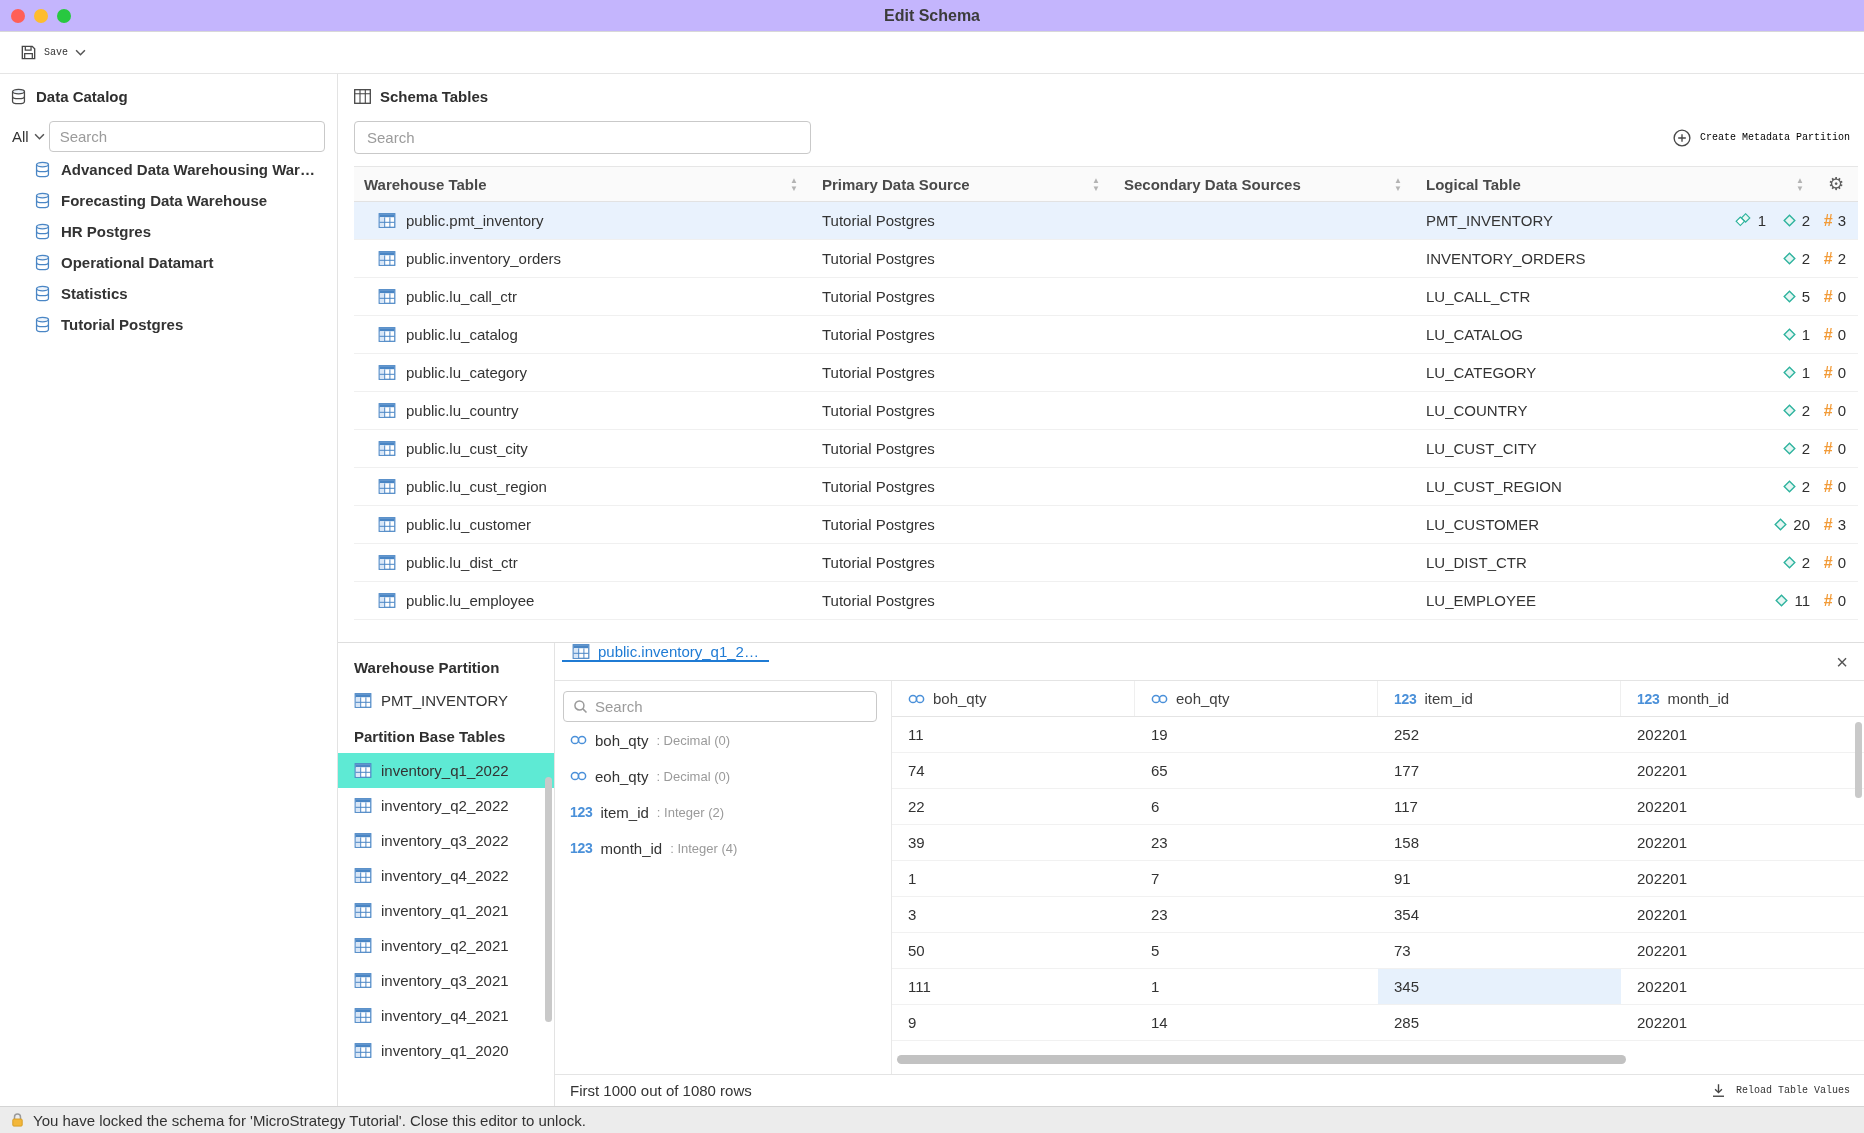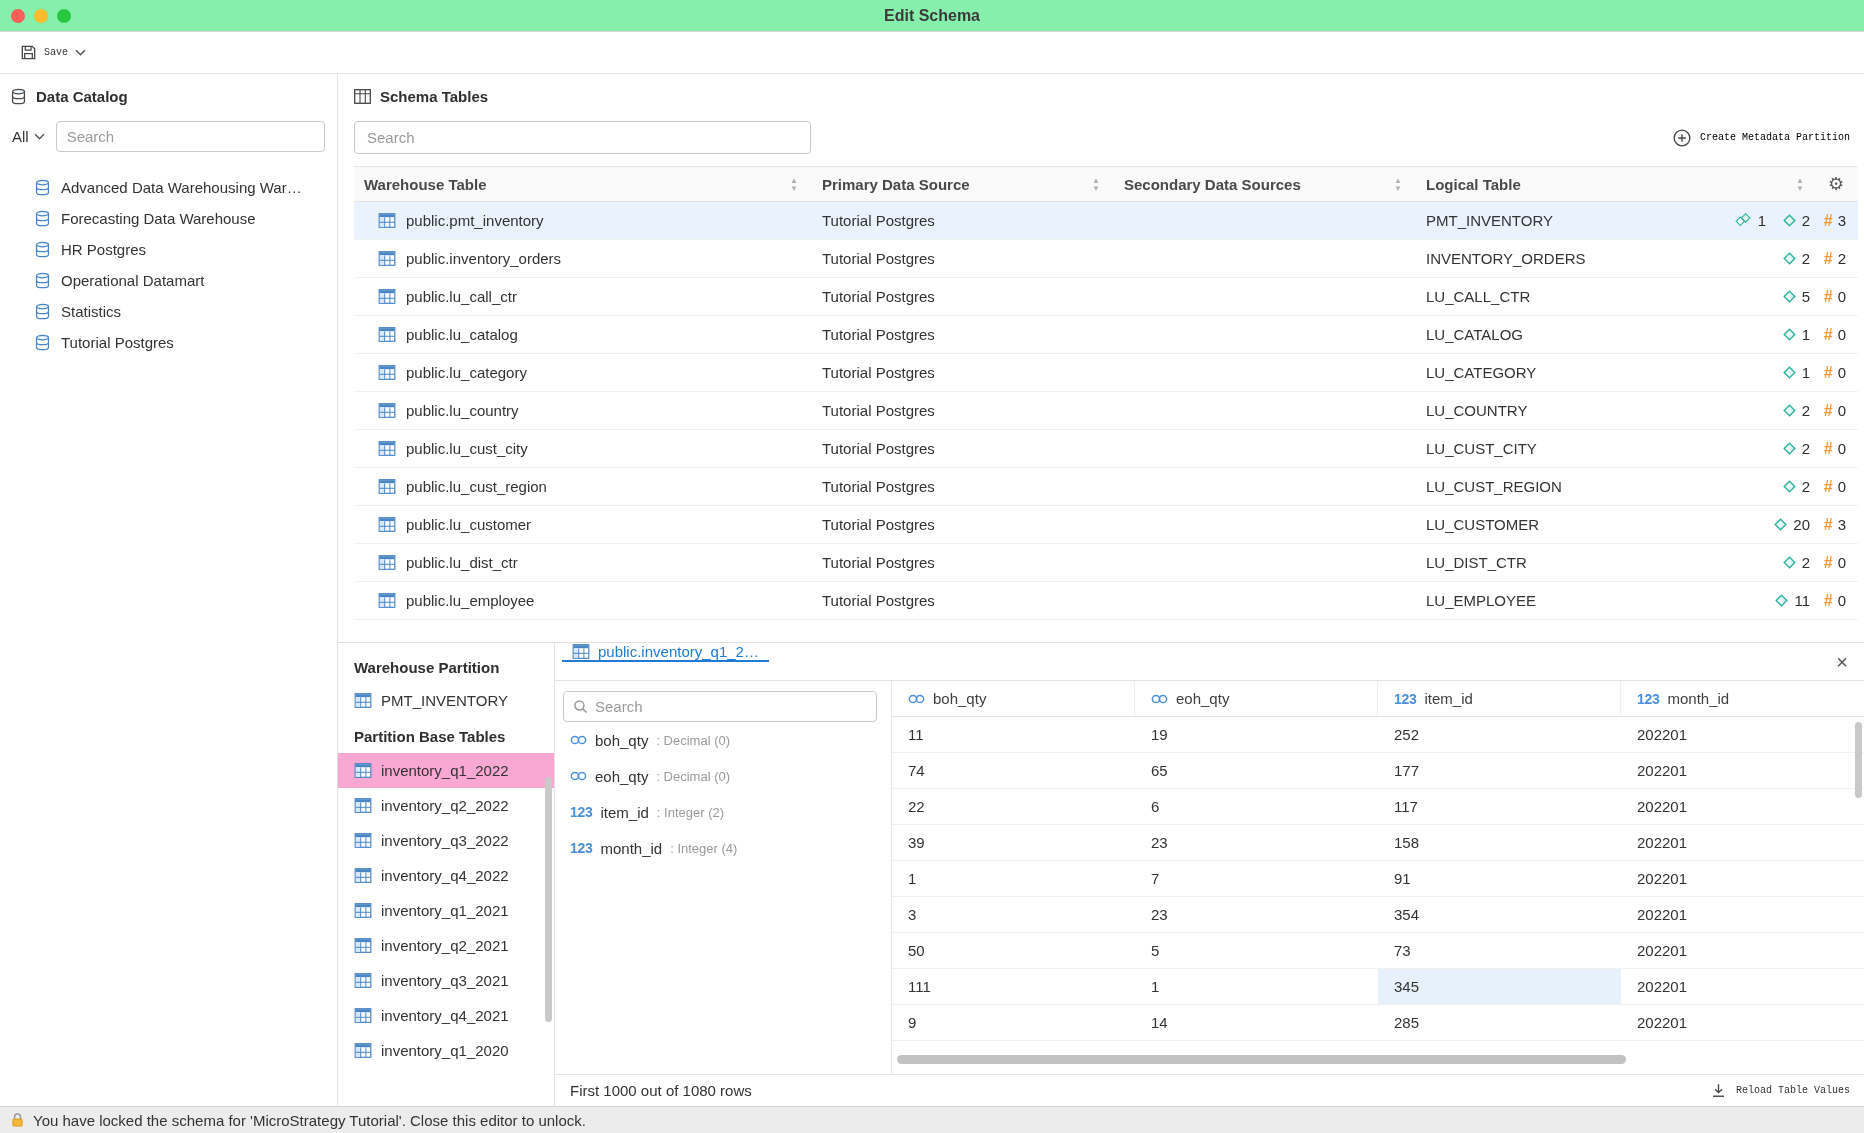--- a/index.html
+++ b/index.html
@@ -9,42 +9,42 @@
     font-size: 15px; color:#333; background:#fff; overflow:hidden;
   }
   button { font-family: Liberation Mono, monospace; background:none; border:none; cursor:pointer; font-size:10px; color:#333; }
   input { font-family: inherit; font-size:15px; color:#333; }
   input::placeholder { color:#9b9b9b; }
   i { font-style:normal; }
 
   .app { width:1864px; height:1133px; display:flex; flex-direction:column; }
 
   
-  .titlebar { height:32px; background:#86efac; border-bottom:1px solid #d8d8d8; display:flex; align-items:center; position:relative; flex:0 0 auto; }
+  .titlebar { height:32px; background:#c4b5fd; border-bottom:1px solid #d8d8d8; display:flex; align-items:center; position:relative; flex:0 0 auto; }
   .traffic { display:flex; gap:9px; padding-left:11px; z-index:2; }
   .light { width:14px; height:14px; border-radius:50%; display:inline-block; cursor:pointer; }
   .light.red { background:#ff5f57; }
   .light.yellow { background:#febc2e; }
   .light.green { background:#28c840; }
   .win-title { position:absolute; left:0; right:0; text-align:center; font-weight:700; font-size:16px; color:#3b3b3b; pointer-events:none; }
 
   
   .toolbar { height:42px; border-bottom:1px solid #e5e5e5; display:flex; align-items:center; padding-left:12px; flex:0 0 auto; }
   .save-btn { display:flex; align-items:center; gap:7px; padding:4px 8px; }
 
   
   .body { flex:1 1 auto; display:flex; min-height:0; }
 
   
   .sidebar { width:338px; flex:0 0 auto; border-right:1px solid #e3e3e3; padding-top:14px; overflow:hidden; }
   .catalog-header { display:flex; align-items:center; gap:9px; padding-left:10px; font-weight:700; font-size:15px; color:#2f2f2f; }
-  .filter-row { display:flex; align-items:center; gap:11px; padding:16px 12px 0 12px; }
+  .filter-row { display:flex; align-items:center; gap:4px; padding:16px 12px 0 12px; }
   .all-dd { display:flex; align-items:center; gap:5px; cursor:pointer; color:#333; }
   .filter-row input { flex:1; height:31px; border:1px solid #c9c9c9; border-radius:4px; padding:0 10px; min-width:0; }
-  .src-list { margin-top:20px; }
+  .src-list { margin-top:2px;font-weight:bold; }
   .src-item { display:flex; align-items:center; gap:10px; height:31px; padding-left:34px; cursor:pointer; }
   .src-item span { white-space:nowrap; overflow:hidden; text-overflow:ellipsis; }
 
   
   .main { flex:1 1 auto; display:flex; flex-direction:column; min-width:0; }
   .schema-panel { height:569px; flex:0 0 auto; border-bottom:1px solid #dedede; padding:14px 6px 0 16px; display:flex; flex-direction:column; overflow:hidden; }
   .panel-title { display:flex; align-items:center; gap:9px; font-weight:700; font-size:15px; color:#2f2f2f; }
   .search-row { display:flex; align-items:center; margin:16px 0 12px 0; }
   .search-row input { width:457px; height:33px; border:1px solid #c9c9c9; border-radius:4px; padding:0 12px; }
   .create-btn { margin-left:auto; display:flex; align-items:center; gap:9px; padding-right:8px; color:#000000; }
@@ -78,21 +78,21 @@
 
   
   .bottom { flex:1 1 auto; display:flex; min-height:0; }
 
   .partition-panel { width:217px; flex:0 0 auto; border-right:1px solid #e3e3e3; position:relative; padding-top:16px; overflow:hidden; }
   .pp-title, .pp-sub { font-weight:700; font-size:15px; color:#2f2f2f; padding-left:16px; }
   .pp-item { display:flex; align-items:center; gap:9px; height:36px; padding-left:16px; margin-top:6px; cursor:pointer; }
   .pp-sub { margin-top:10px; }
   .base-list { margin-top:8px; }
   .base-item { display:flex; align-items:center; gap:9px; height:35px; padding-left:16px; cursor:pointer; }
-  .base-item.selected { background:#f9a8d4; }
+  .base-item.selected { background:#5eead4; }
   .pp-scrollbar { position:absolute; right:2px; top:134px; width:7px; height:245px; background:#c9c9c9; border-radius:4px; }
 
   .preview { flex:1 1 auto; display:flex; flex-direction:column; min-width:0; }
   .tabbar { height:38px; flex:0 0 auto; border-bottom:1px solid #e4e4e4; display:flex; align-items:flex-start; position:relative; }
   .tab { display:flex; align-items:center; gap:8px; margin-left:7px; padding:0 10px; border-bottom:2px solid #1f7bd4; color:#1f7bd4; cursor:pointer; }
   .tab-close { position:absolute; right:16px; top:50%; transform:translateY(-50%); font-size:20px; color:#555; cursor:pointer; line-height:1; }
 
   .preview-body { flex:1 1 auto; display:flex; min-height:0; }
   .fields { width:337px; flex:0 0 auto; border-right:1px solid #e8e8e8; padding:10px 14px 0 8px; overflow:hidden; }
   .searchbox { display:flex; align-items:center; gap:7px; border:1px solid #c9c9c9; border-radius:4px; height:31px; padding:0 9px; }

